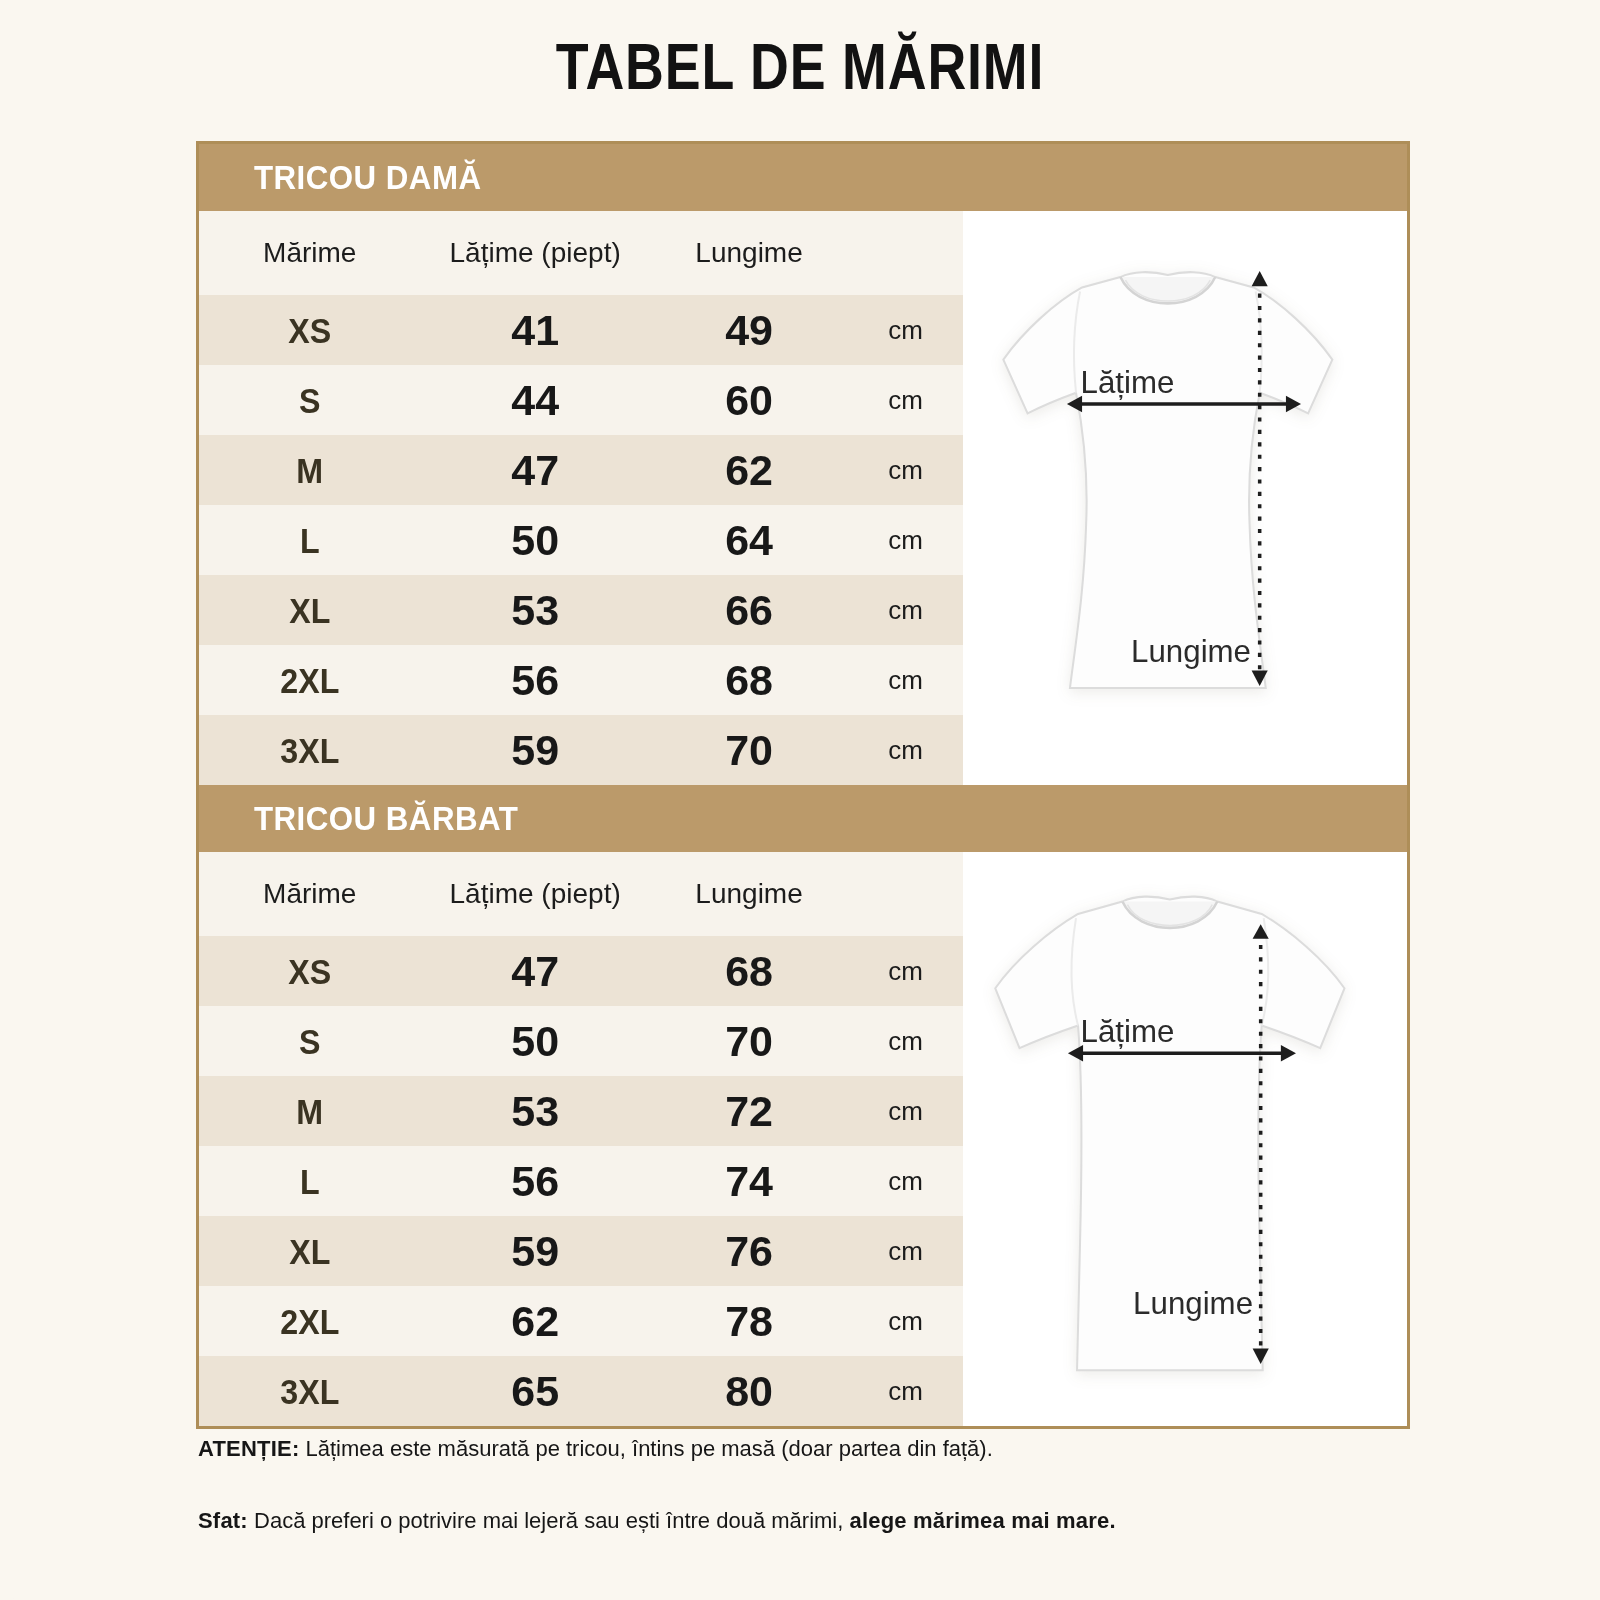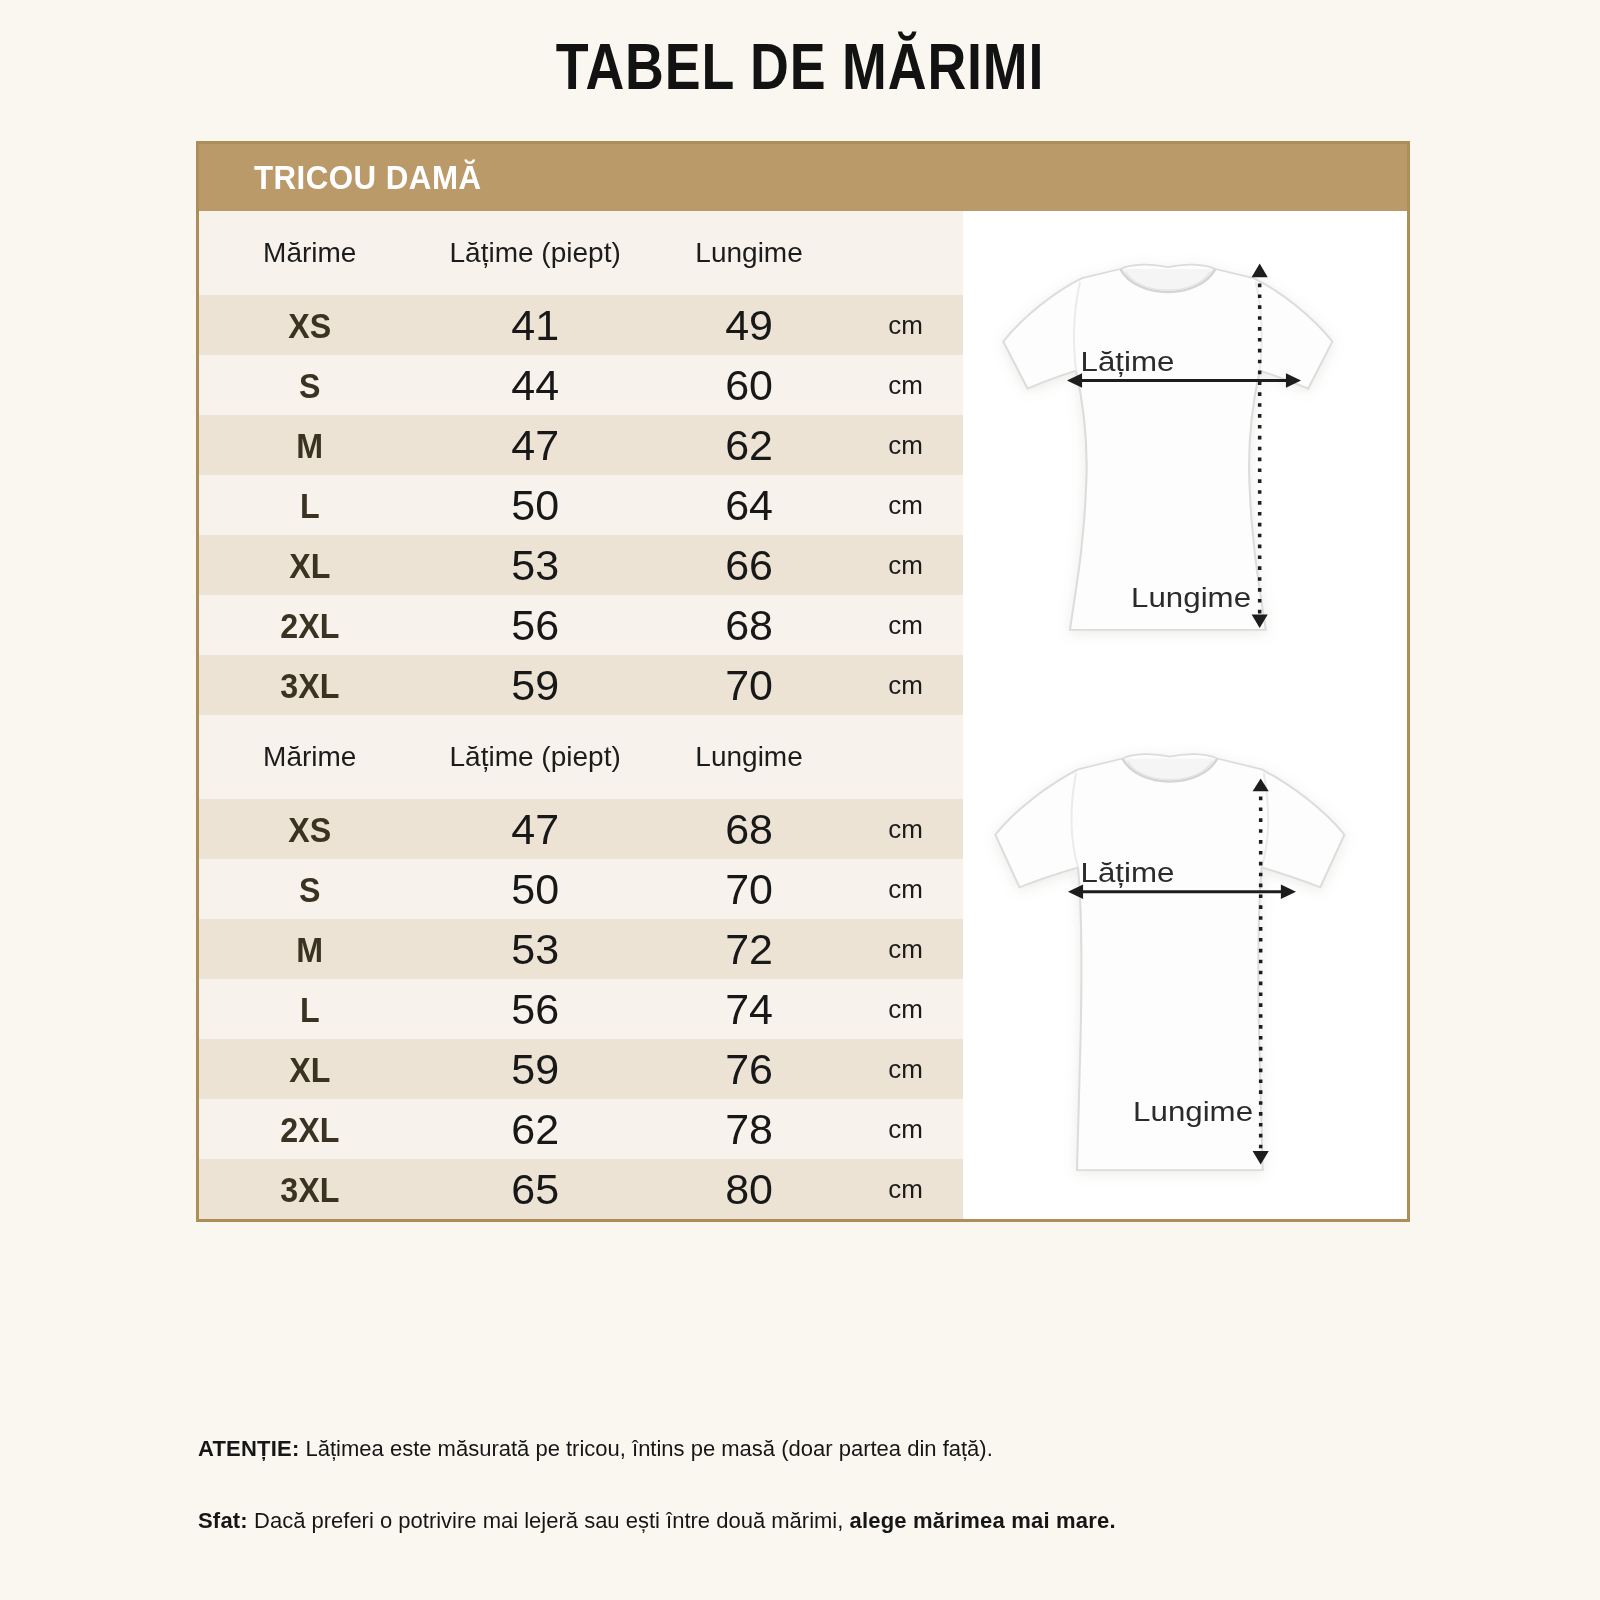--- a/index.html
+++ b/index.html
@@ -39,33 +39,33 @@
     transform:scaleX(.92); transform-origin:left center;
     white-space:nowrap;
   }
   .sec-body { display:flex; }
   .rows-area { width:764px; }
 
   .trow {
     display:grid;
     grid-template-columns:29% 30% 26% 15%;
     align-items:center;
-    height:60px;
+    height:70px;
   }
   .thead { height:84px; background:#f7f3ec; }
   .beige { background:#ece3d5; }
   .cream { background:#f7f3ec; }
 
   .cell { text-align:center; line-height:1; }
   .cell.h  { font-size:28px; color:#1c1c1c; font-weight:400; }
   .cell.size {
     font-size:35px; font-weight:700; color:#3a3322;
     transform:scaleX(.92); transform-origin:center;
   }
-  .cell.num  { font-size:43px; font-weight:400; color:#181818; }
+  .cell.num  { font-size:43px; font-weight:700; color:#181818; }
   .cell.unit { font-size:26px; font-weight:400; color:#1c1c1c; }
 
   
   .shirt-panel { flex:1; background:#ffffff; position:relative; }
   .shirt-panel svg { position:absolute; inset:0; width:100%; height:100%; }
 
   .tee    { fill:#fdfdfd; stroke:#dcdcdc; stroke-width:2; }
   .collar { fill:#f5f5f5; stroke:#d4d4d4; stroke-width:2.5; }
   .collar2{ fill:none;    stroke:#e3e3e3; stroke-width:1.5; }
   .seam   { fill:none;    stroke:#ebebeb; stroke-width:2; }
@@ -185,20 +185,23 @@
               <polygon points="294,460 286,445 302,445"></polygon>
               <text x="163" y="176">Lățime</text>
               <text x="226" y="437">Lungime</text>
             </g>
           </svg>
         </div>
       </div>
     </section>
 
     <section>
+      <div class="sec-header">
+        <span class="sec-header-text">TRICOU BĂRBAT</span>
+      </div>
       <div class="sec-body">
         <div class="rows-area">
           <div class="trow thead">
             <div class="cell h">Mărime</div>
             <div class="cell h">Lățime (piept)</div>
             <div class="cell h">Lungime</div>
             <div class="cell h"></div>
           </div>
           <div>
               <div class="trow beige">

